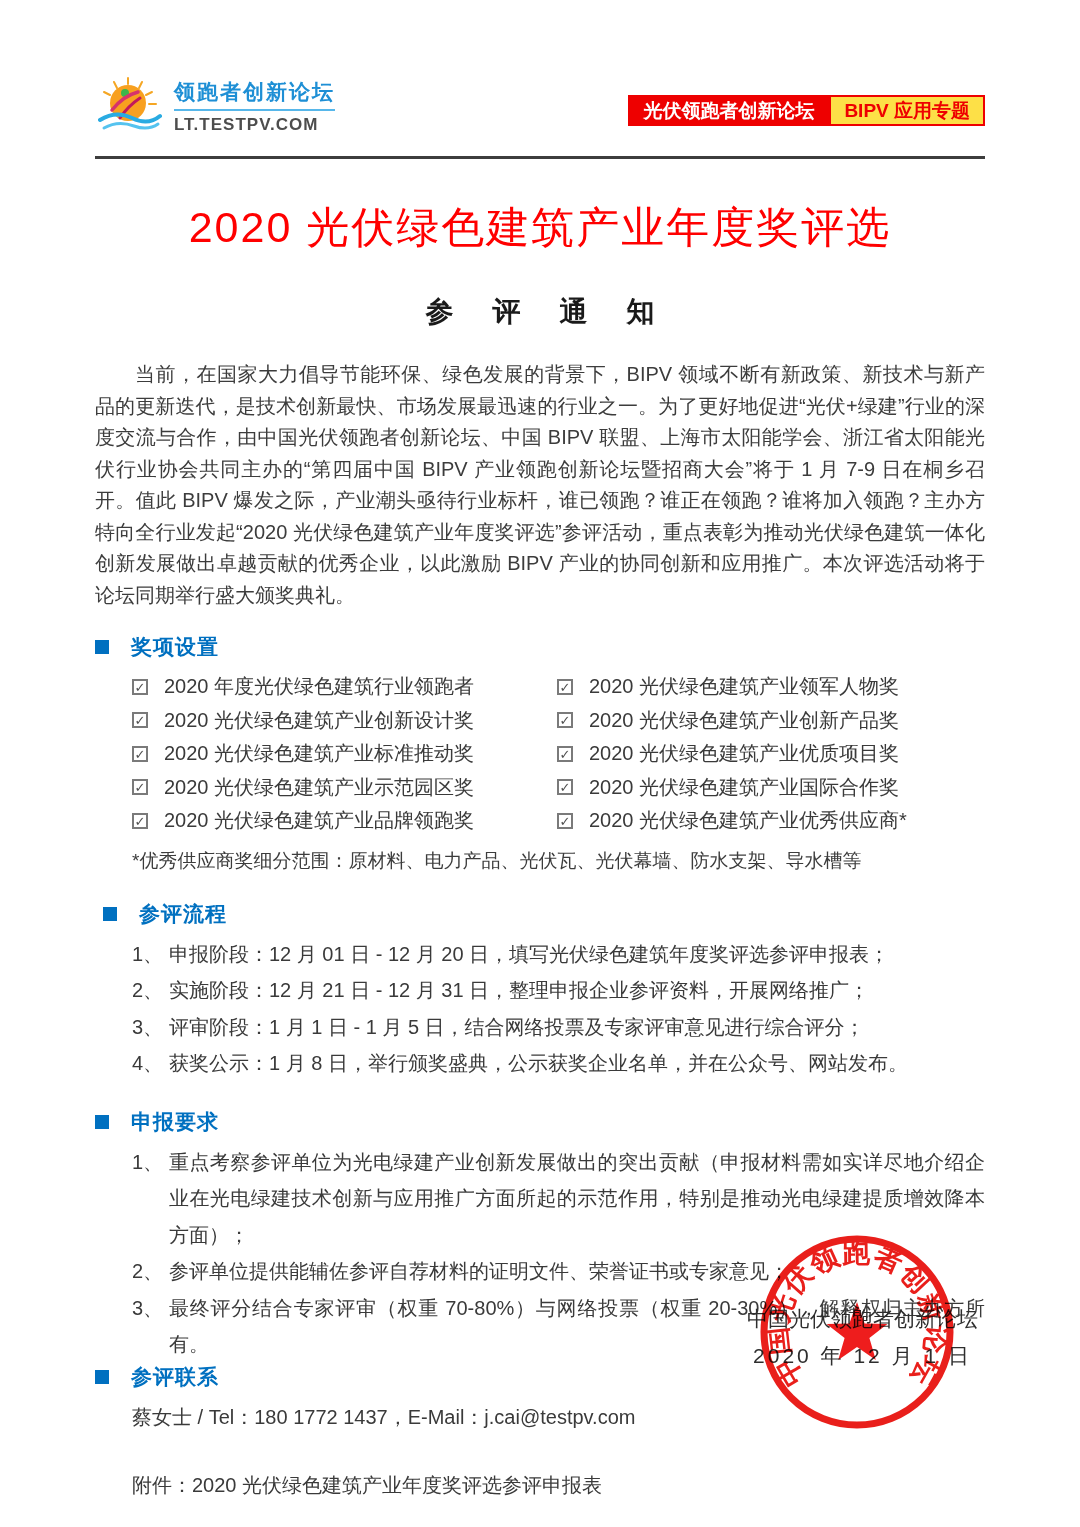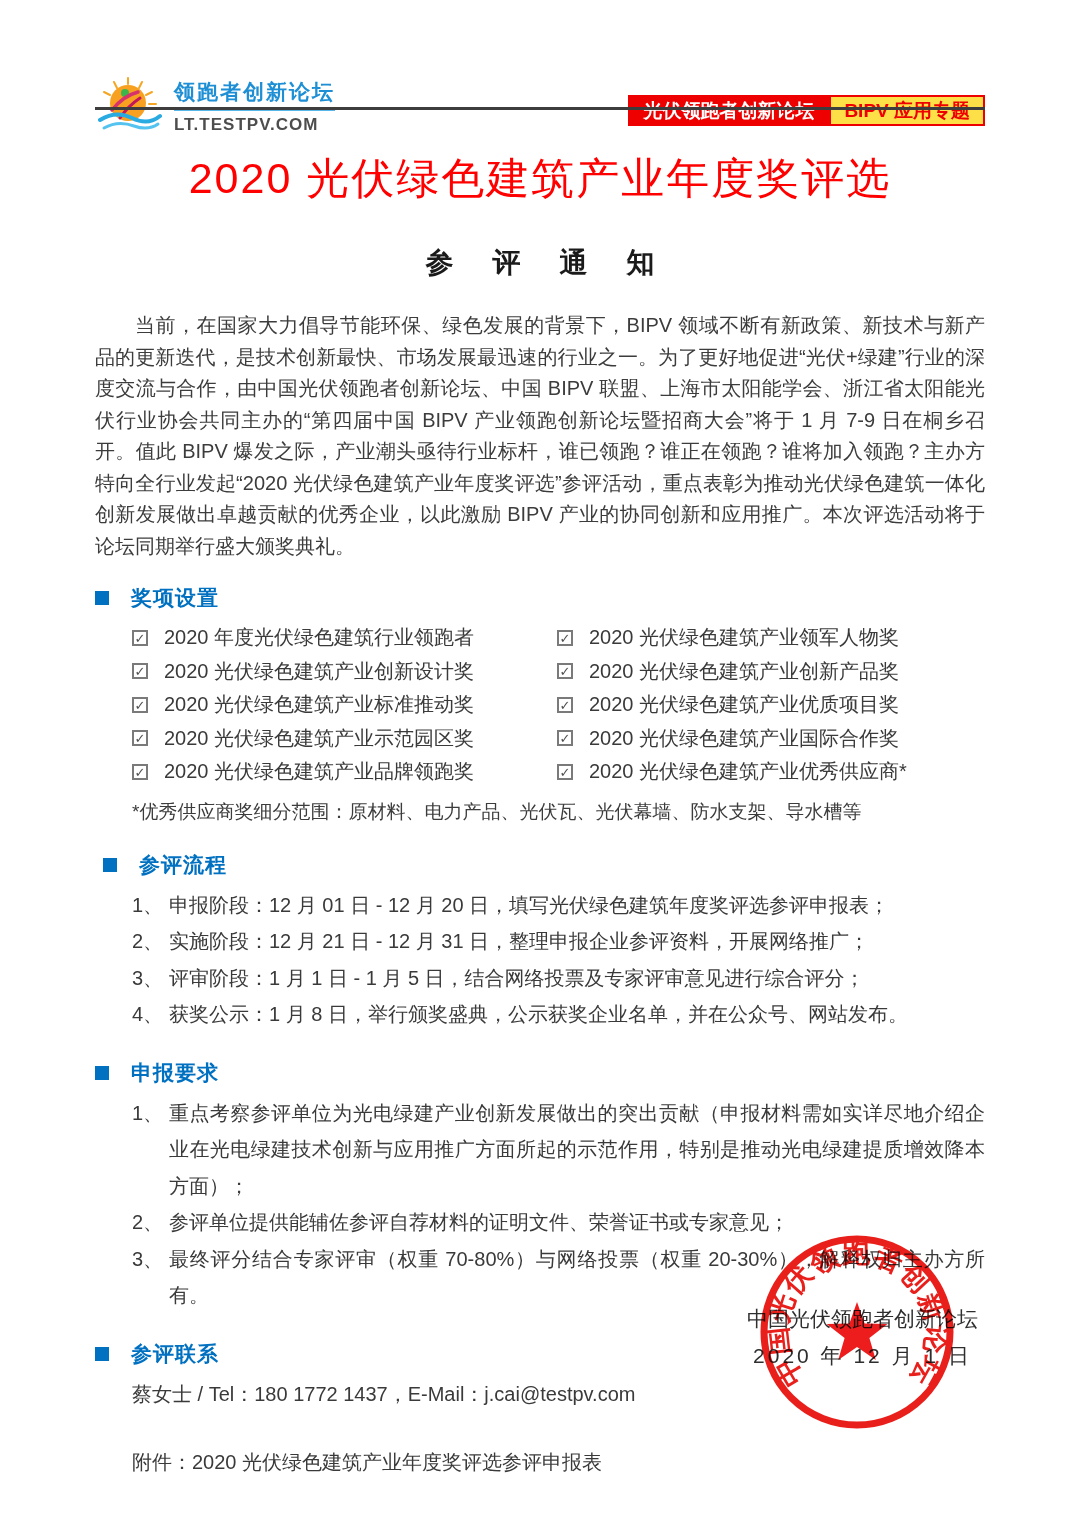--- a/index.html
+++ b/index.html
@@ -4,21 +4,21 @@
 <style>
   * { margin:0; padding:0; box-sizing:border-box; }
   html,body { width:1080px; height:1527px; background:#ffffff; }
   body {
     font-family:"Liberation Sans","DejaVu Sans",sans-serif;
     color:#3a3a3a; position:relative; overflow:hidden;
   }
   .page { padding:0 95px; position:relative; }
 
   
-  .header { position:relative; height:110px; }
+  .header { position:relative; height:159px; }
   .logo { position:absolute; left:3px; top:76px; display:flex; align-items:center; gap:12px; }
   .logo-icon { width:64px; height:60px; flex:none; }
   .logo-text .logo-cn {
     font-size:21px; font-weight:bold; color:#1e8fd5;
     border-bottom:2px solid #57b7ea; padding-bottom:3px; letter-spacing:2px;
   }
   .logo-text .logo-url { font-size:17px; color:#4d4d4d; letter-spacing:1px; margin-top:4px; font-weight:bold; }
   .badges { position:absolute; right:0; top:95px; display:flex; }
   .badge { font-size:19px; font-weight:bold; height:31px; display:flex; align-items:center; padding:0 13px; white-space:nowrap; }
   .badge-solid { background:#ee0000; color:#ffffff; border:2px solid #ee0000; }
@@ -58,21 +58,21 @@
   }
   .footnote { margin:10px 0 0 37px; font-size:19px; color:#3c3c3c; }
 
   .process-heading { margin-top:26px;margin-left:8px; }
   .num-list { margin:8px 0 0 37px; }
   .num-item { display:flex; font-size:20px; line-height:36.5px; }
   .num-item .num { flex:none; width:37px; }
   .num-item .txt { flex:1; text-align:justify; }
 
   .req-heading { margin-top:26px; }
-  .contact-heading { margin-top:26px; }
+  .contact-heading { }
   .contact-lines { margin:8px 0 0 37px; font-size:20px; line-height:37px; }
 
   .attachment { margin:36px 0 0 37px; font-size:20px; }
 
   
   .footer-sign {
     position:absolute; left:735px; top:1300px; width:255px;
     text-align:center; font-size:21px; line-height:37px; color:#2e2e2e; z-index:1;
   }
   .footer-sign .sign-date { letter-spacing:3px; }

